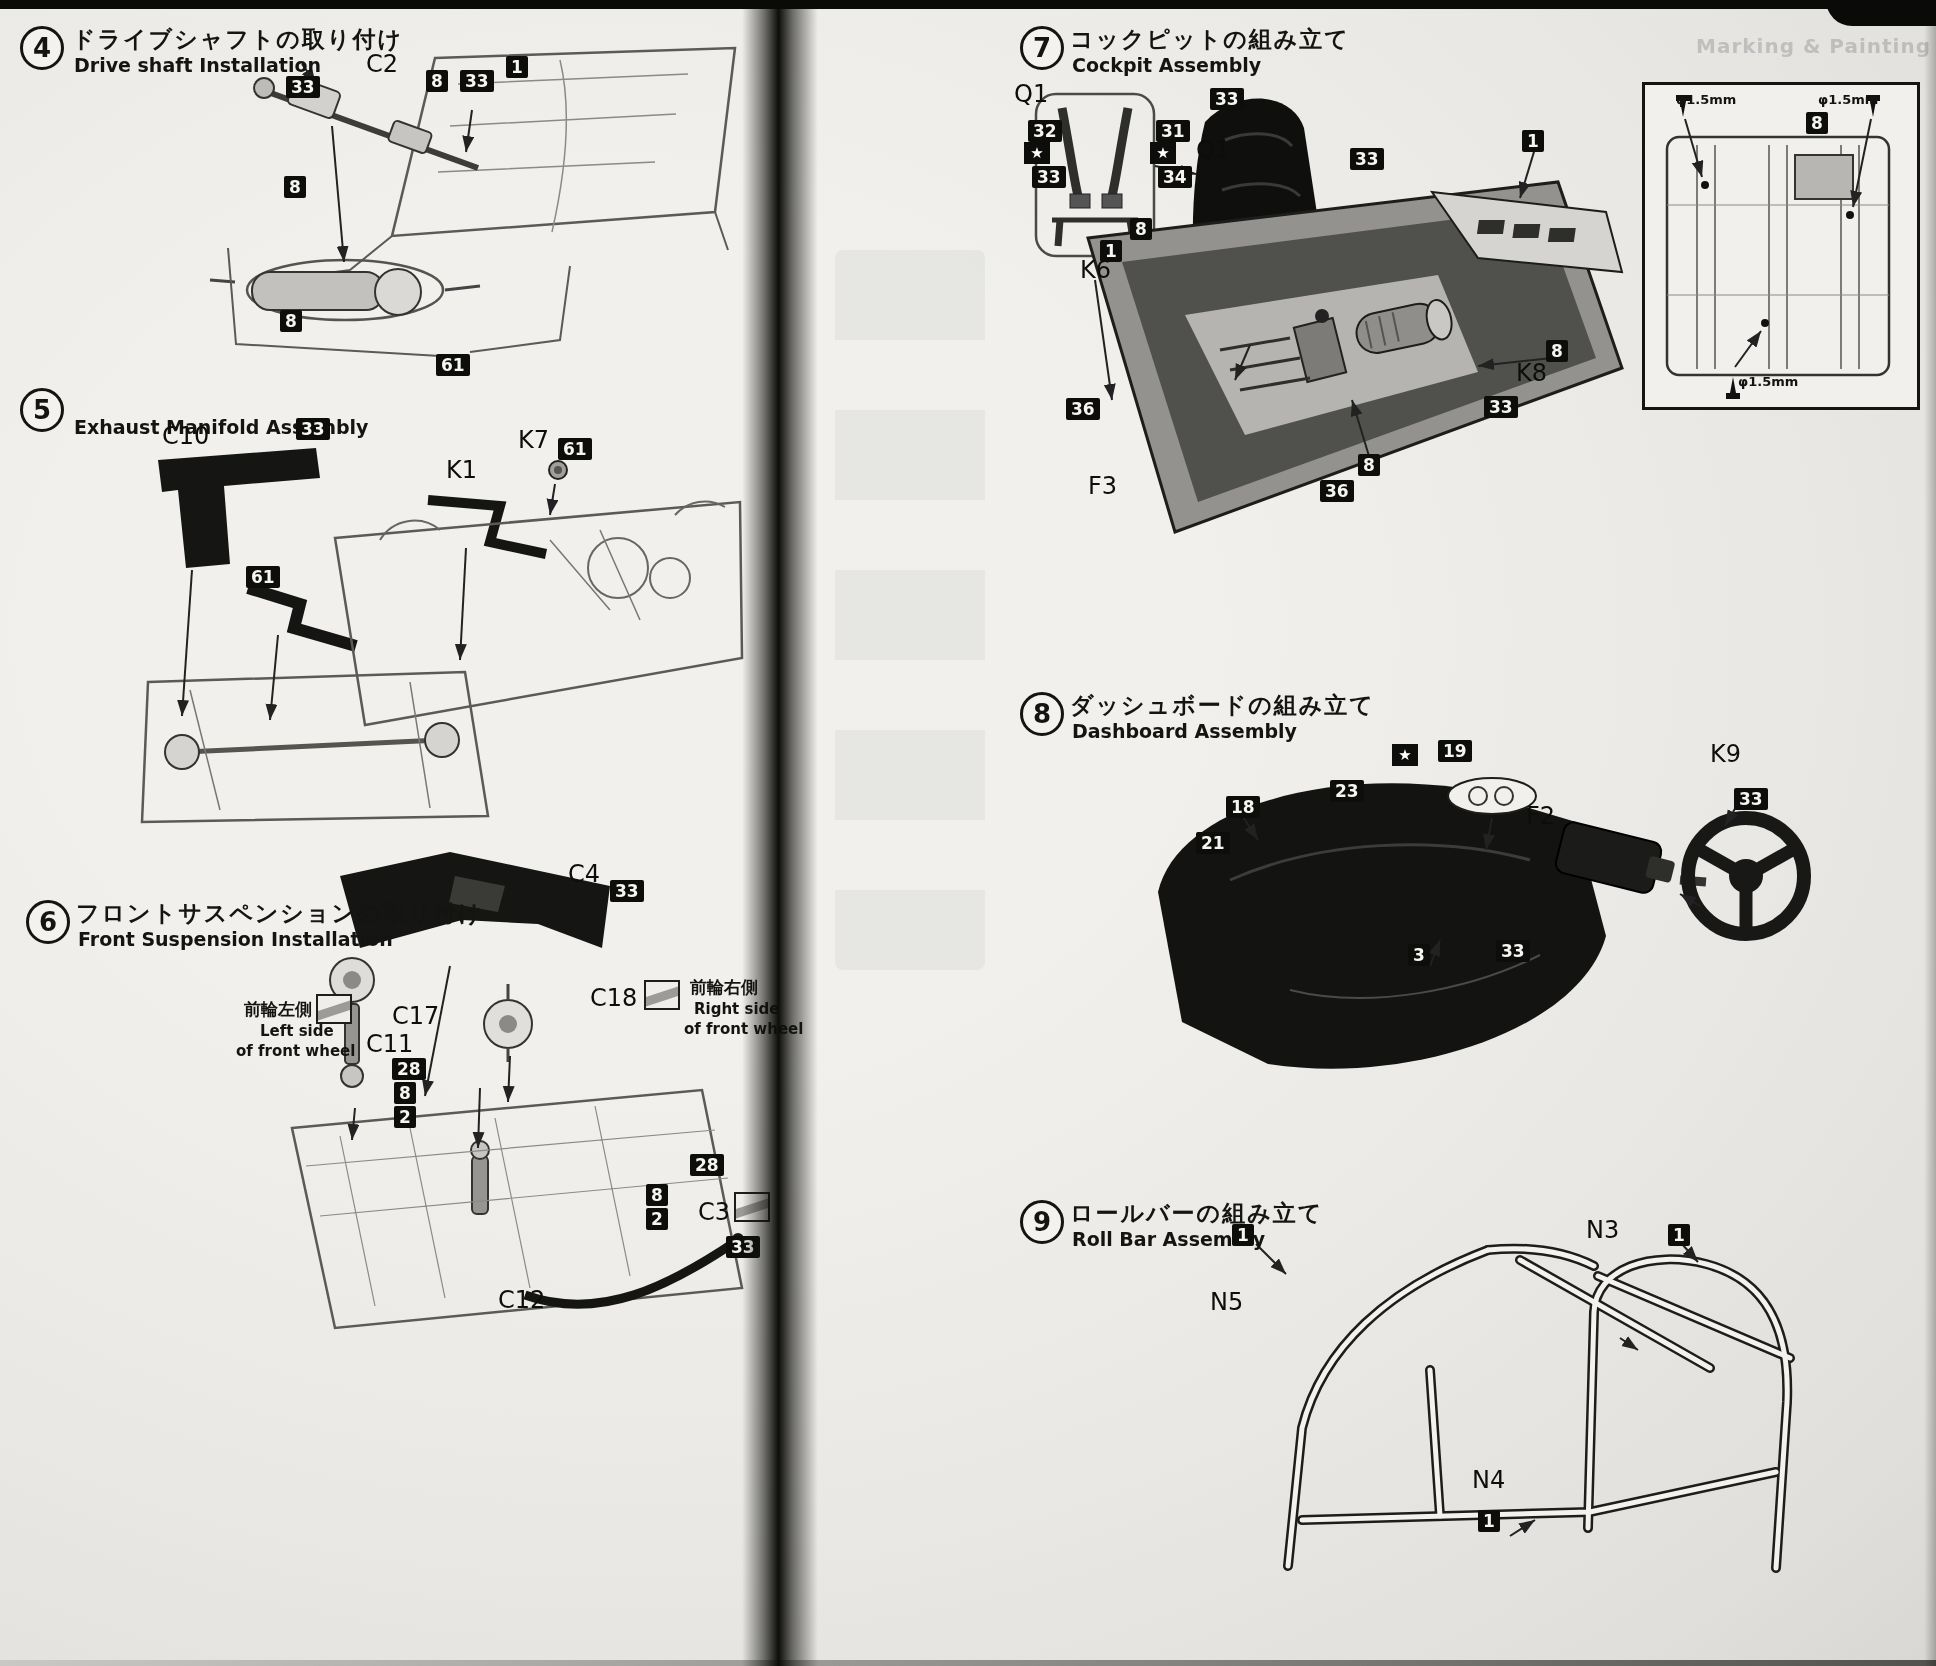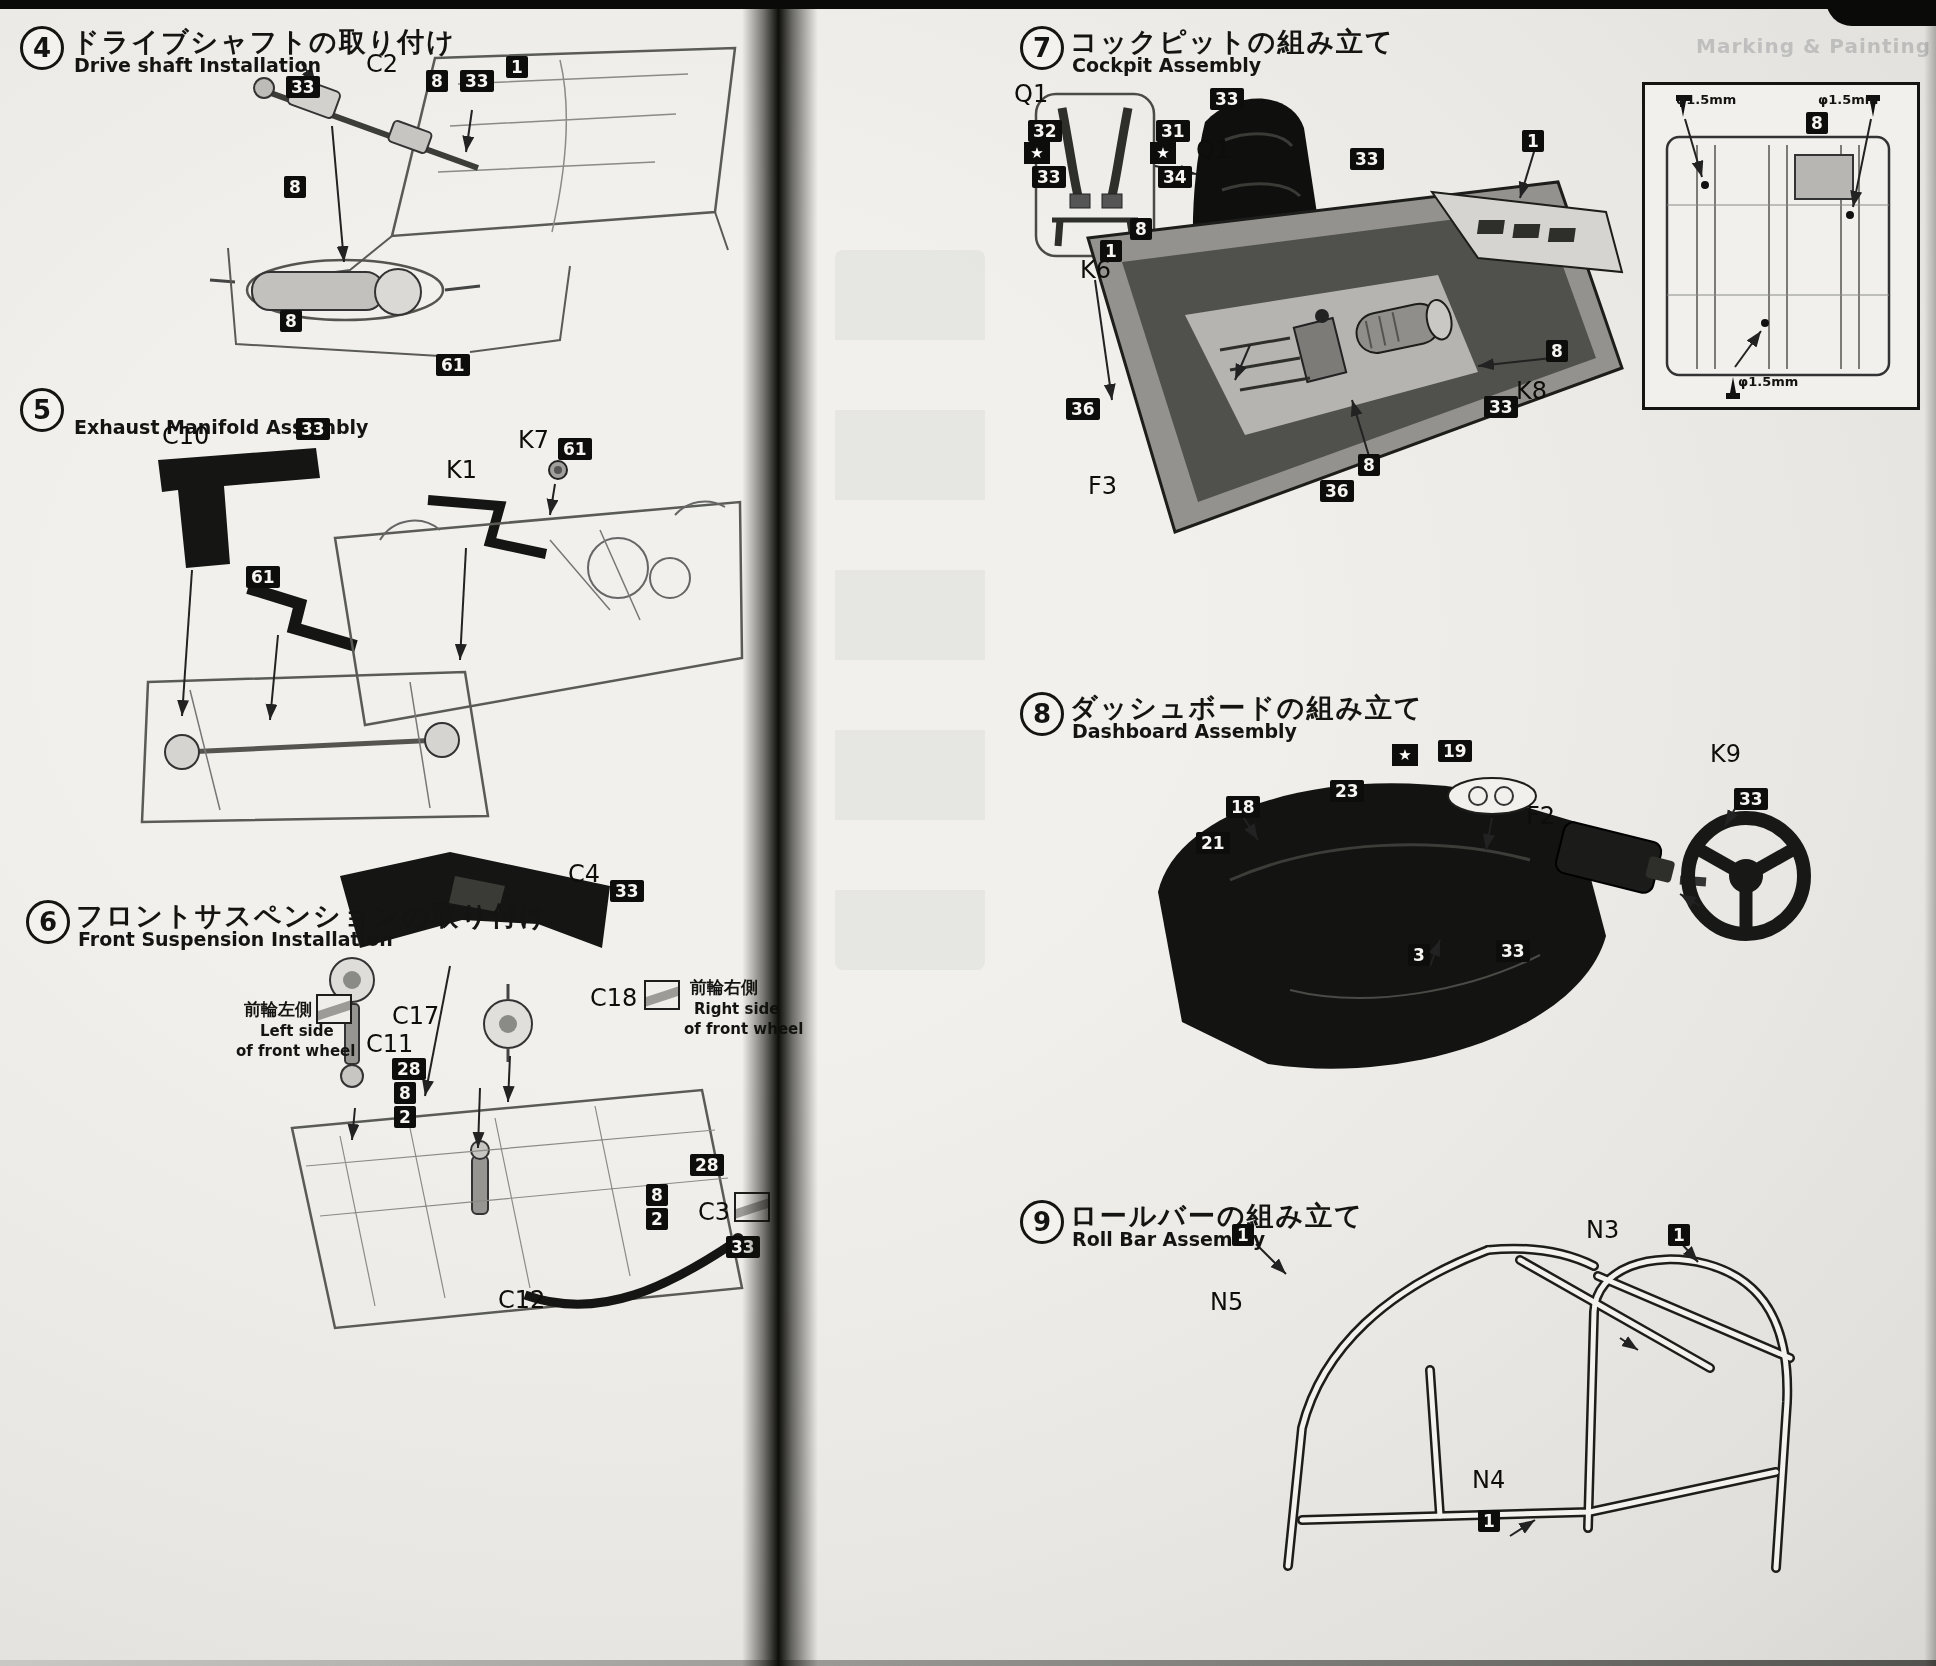--- a/index.html
+++ b/index.html
@@ -13,21 +13,21 @@
   .scan-tr{position:absolute;right:0;top:0;width:110px;height:26px;background:#0a0a08;border-radius:0 0 0 70px;z-index:50;}
   .scan-bottom{position:absolute;bottom:0;left:0;width:100%;height:6px;background:linear-gradient(to right, rgba(10,10,8,0.12), rgba(10,10,8,0.65));z-index:50;}
   .edge-right{position:absolute;right:0;top:0;width:12px;height:100%;background:linear-gradient(to left, rgba(0,0,0,0.25), rgba(0,0,0,0));z-index:49;}
   .gutter{position:absolute;top:0;left:742px;width:76px;height:100%;z-index:40;
     background:linear-gradient(to right, rgba(18,18,14,0) 0%, rgba(18,18,14,0.55) 28%, #0d0d0a 48%, rgba(18,18,14,0.6) 66%, rgba(18,18,14,0) 100%);}
   .ghost-strip{position:absolute;left:835px;top:250px;width:150px;height:720px;z-index:1;opacity:0.07;
     background:repeating-linear-gradient(to bottom,#55606e 0 90px,transparent 90px 160px);border-radius:8px;}
   
   .step-circle{position:absolute;width:38px;height:38px;border:3px solid #141412;border-radius:50%;
     background:#f3f2ee;font-weight:bold;font-size:26px;line-height:38px;text-align:center;z-index:10;}
-  .title-jp{position:absolute;font-size:27px;font-weight:bold;letter-spacing:2px;z-index:10;white-space:nowrap;}
+  .title-jp{position:absolute;font-size:23px;font-weight:bold;letter-spacing:2px;z-index:10;white-space:nowrap;}
   .title-en{position:absolute;font-size:19px;font-weight:bold;z-index:10;white-space:nowrap;}
   
   .lbl-box{position:absolute;background:#0d0d0b;color:#f6f5f1;font-weight:bold;font-size:17px;
     padding:1px 5px;line-height:20px;min-width:12px;text-align:center;border-radius:2px;z-index:20;}
   .lbl-part{position:absolute;color:#0d0d0b;font-weight:normal;font-size:24px;z-index:20;white-space:nowrap;}
   .note-jp{position:absolute;font-size:17px;font-weight:bold;z-index:20;white-space:nowrap;}
   .note-en{position:absolute;font-size:15px;font-weight:bold;z-index:20;white-space:nowrap;}
   .note-icon{position:absolute;width:32px;height:26px;border:2px solid #1d1d1b;background:#efeeea;overflow:hidden;z-index:20;}
   .note-icon::before{content:"";position:absolute;left:-8px;top:9px;width:54px;height:9px;background:#9c9b97;transform:rotate(-18deg);}
   .star-box{position:absolute;width:26px;height:22px;background:#0d0d0b;color:#fff;font-size:15px;line-height:22px;text-align:center;z-index:20;}
@@ -233,21 +233,21 @@
   <div class="lbl-box" style="left:1158px;top:166px">34</div>
   <div class="lbl-part" style="left:1196px;top:136px">Q1</div>
   <div class="lbl-box" style="left:1350px;top:148px">33</div>
   <div class="lbl-box" style="left:1522px;top:130px">1</div>
   <div class="lbl-box" style="left:1130px;top:218px">8</div>
   <div class="lbl-box" style="left:1100px;top:240px">1</div>
   <div class="lbl-part" style="left:1080px;top:256px">K6</div>
   <div class="lbl-box" style="left:1066px;top:398px">36</div>
   <div class="lbl-part" style="left:1088px;top:472px">F3</div>
   <div class="lbl-box" style="left:1546px;top:340px">8</div>
-  <div class="lbl-part" style="left:1516px;top:377px">K8</div>
+  <div class="lbl-part" style="left:1516px;top:359px">K8</div>
   <div class="lbl-box" style="left:1484px;top:396px">33</div>
   <div class="lbl-box" style="left:1358px;top:454px">8</div>
   <div class="lbl-box" style="left:1320px;top:480px">36</div>
 
   <div class="inset">
     <svg width="266" height="316" viewBox="0 0 266 316">
       <defs>
           <marker id="ahI" markerWidth="10" markerHeight="10" refX="8" refY="3" orient="auto">
             <path d="M0,0 L8,3 L0,6 Z" fill="#222"></path>
           </marker>

